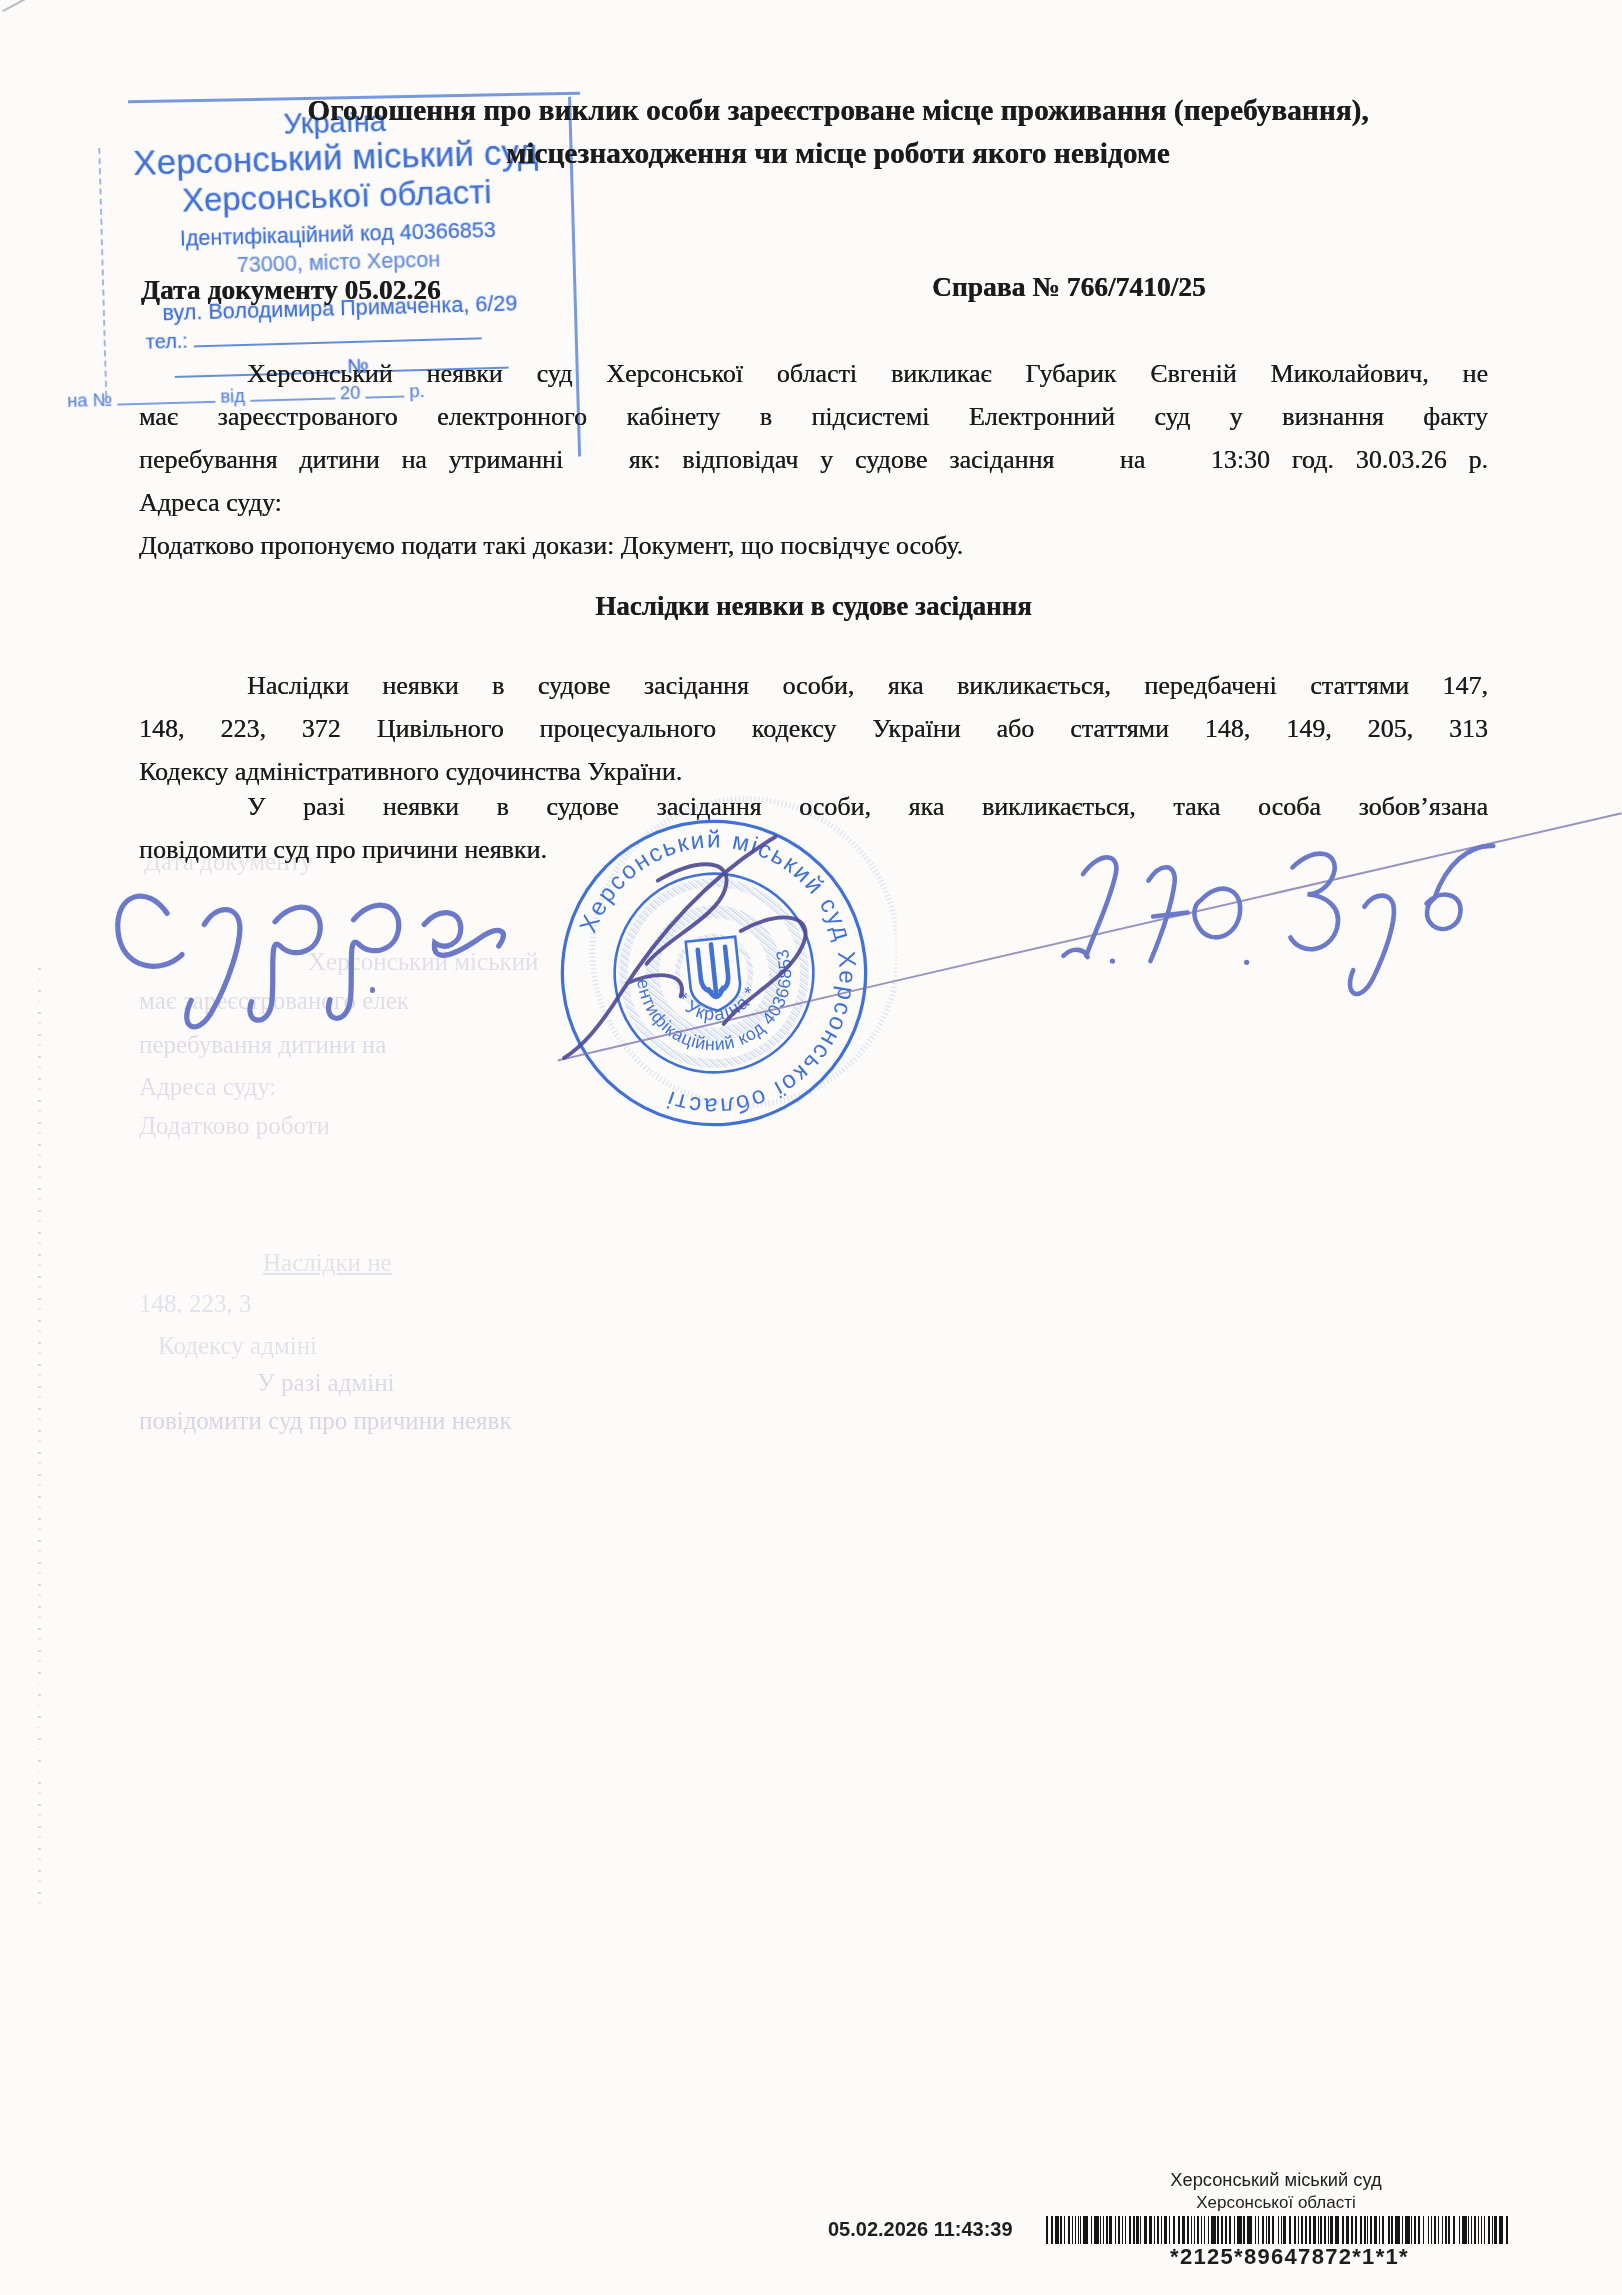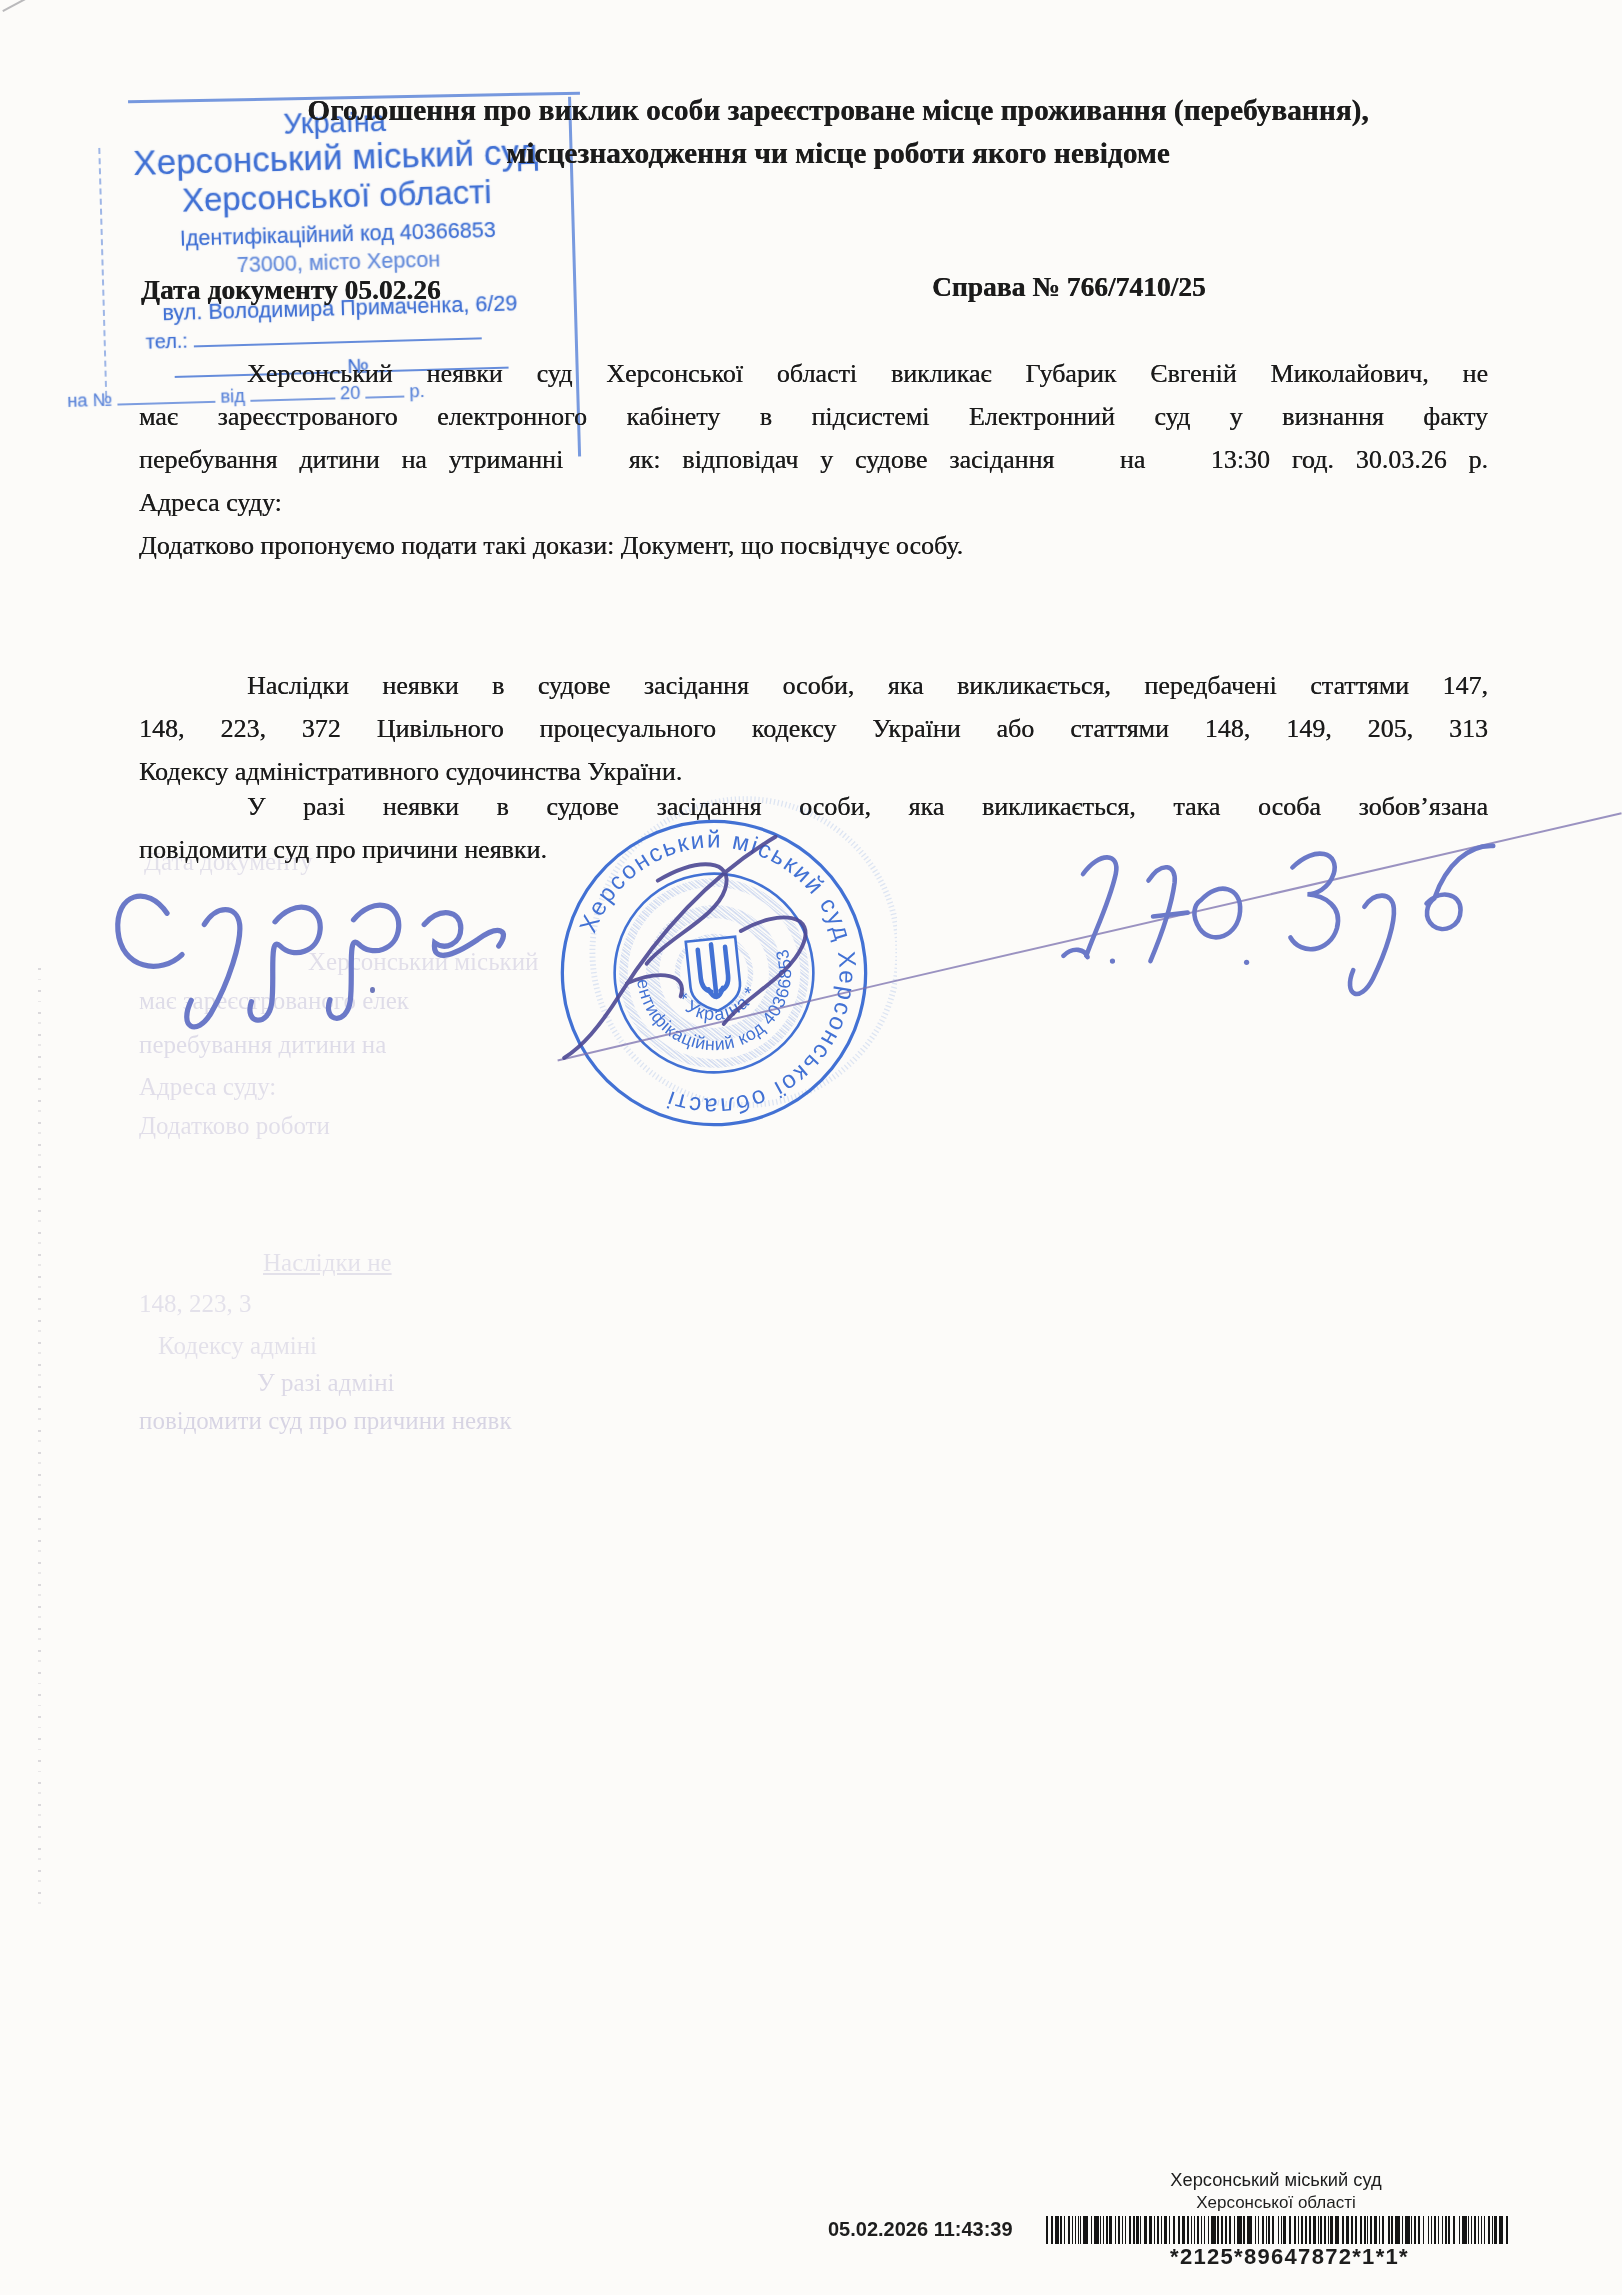--- a/index.html
+++ b/index.html
@@ -109,20 +109,21 @@
   </div>
 
   <div class="blk para" style="top:352px;">
     <div class="jl ind">Херсонський неявки суд Херсонської області викликає Губарик Євгеній Миколайович, не</div>
     <div class="jl">має зареєстрованого електронного кабінету в підсистемі Електронний суд у визнання факту</div>
     <div class="jl">перебування дитини на утриманні&nbsp;&nbsp; як: відповідач у судове засідання&nbsp;&nbsp; на&nbsp;&nbsp; 13:30 год. 30.03.26 р.</div>
     <div>Адреса суду:</div>
     <div>Додатково пропонуємо подати такі докази: Документ, що посвідчує особу.</div>
   </div>
 
+  <div class="blk heading">Наслідки неявки в судове засідання</div>
 
   <div class="blk para" style="top:664px;">
     <div class="jl ind">Наслідки неявки в судове засідання особи, яка викликається, передбачені статтями 147,</div>
     <div class="jl">148, 223, 372 Цивільного процесуального кодексу України або статтями 148, 149, 205, 313</div>
     <div>Кодексу адміністративного судочинства України.</div>
   </div>
 
   <div class="blk para" style="top:785px;">
     <div class="jl ind">У разі неявки в судове засідання особи, яка викликається, така особа зобов’язана</div>
     <div>повідомити суд про причини неявки.</div>

